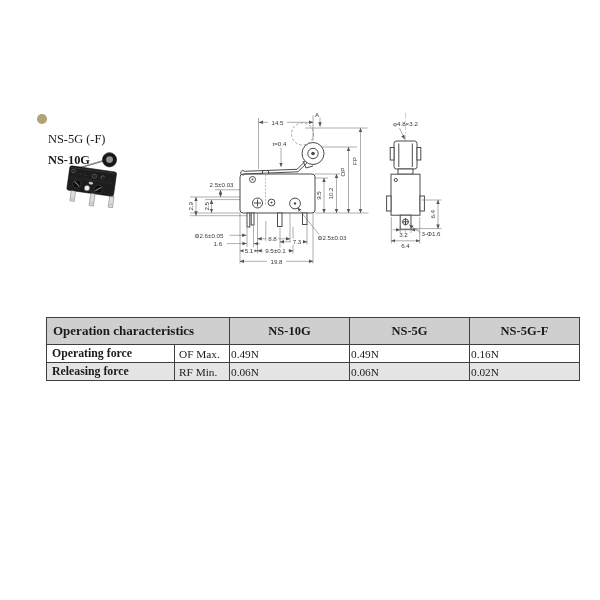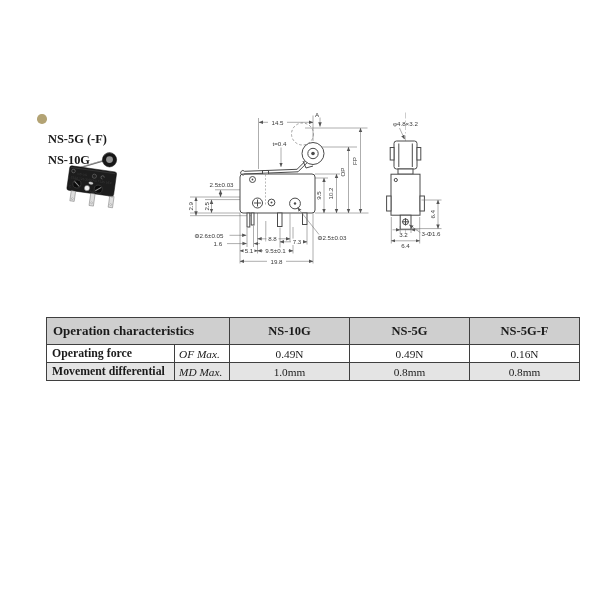--- a/index.html
+++ b/index.html
@@ -3,40 +3,40 @@
 <meta charset="utf-8">
 <style>
   :root{
     --header-bg:#cfcfcf; --alt-bg:#e4e4e4; --tbl-border:#3f3f3f; --bullet:#b3a374;
   }
   html,body{margin:0;padding:0;background:#fff;}
   .page{position:relative;width:600px;height:600px;background:#fff;overflow:hidden;
         font-family:"Liberation Serif",serif;color:#1a1a1a;}
   .abs{position:absolute;}
   .hdr-title{left:50px;top:111px;font-size:12.8px;font-weight:bold;letter-spacing:.2px;}
-  .hdr-model1{left:48px;top:132px;font-size:12.4px;font-weight:bold;}
+  .hdr-model1{left:48px;top:132px;font-size:12.4px;font-weight:normal;}
   .hdr-model2{left:48px;top:153px;font-size:12.4px;font-weight:bold;}
   .bullet{left:37px;top:114px;width:9.5px;height:9.5px;border-radius:50%;background:var(--bullet);}
   svg text{font-family:"Liberation Sans",sans-serif;font-size:6.2px;fill:#3a3a3a;}
   svg .ol{stroke:#4a4a4a;stroke-width:1;fill:none;}
   svg .olf{stroke:#4a4a4a;stroke-width:1;fill:#ffffff;}
   svg .dim{stroke:#6a6a6a;stroke-width:.55;fill:none;}
   svg .lbg{fill:#ffffff;stroke:none;}
   table.spec{position:absolute;left:46px;top:317px;width:533px;border-collapse:collapse;
              table-layout:fixed;font-family:"Liberation Serif",serif;}
   table.spec th,table.spec td{border:1.6px solid var(--tbl-border);overflow:hidden;white-space:nowrap;}
   table.spec thead tr{height:27px;background:var(--header-bg);}
   table.spec tbody tr{height:14px;}
   table.spec tr.r-even{background:var(--alt-bg);}
   table.spec tr.r-odd{background:#ffffff;}
   th.t-title{text-align:left;padding-left:6px;font-size:13px;font-weight:bold;}
   th.t-col{text-align:center;font-size:12.5px;font-weight:bold;}
   td.lbl{text-align:left;padding-left:5px;font-size:11.8px;font-weight:bold;}
-  td.code{text-align:left;padding-left:4px;font-size:11.3px;font-style:italic;}
-  td.val{text-align:center;font-size:11.3px;}
+  td.code{text-align:left;padding-left:4px;font-size:11.3px;}
+  td.val{font-size:11.3px;}
 </style>
 </head>
 <body>
 
 <div class="page">
 
   <div class="abs bullet"></div>
   <div class="abs hdr-model1">NS-5G (-F)</div>
   <div class="abs hdr-model2">NS-10G</div>
 
@@ -248,22 +248,22 @@
     </thead>
     <tbody>
       <tr class="r-odd">
         <td class="lbl">Operating force</td>
         <td class="code">OF Max.</td>
         <td class="val">0.49N</td>
         <td class="val">0.49N</td>
         <td class="val">0.16N</td>
       </tr>
       <tr class="r-even">
-        <td class="lbl">Movement differential</td>
-        <td class="code">MD Max.</td>
-        <td class="val">1.0mm</td>
-        <td class="val">0.8mm</td>
-        <td class="val">0.8mm</td>
+        <td class="lbl">Releasing force</td>
+        <td class="code">RF Min.</td>
+        <td class="val">0.06N</td>
+        <td class="val">0.06N</td>
+        <td class="val">0.02N</td>
       </tr>
     </tbody>
   </table>
 
 </div>
 
 </body></html>

